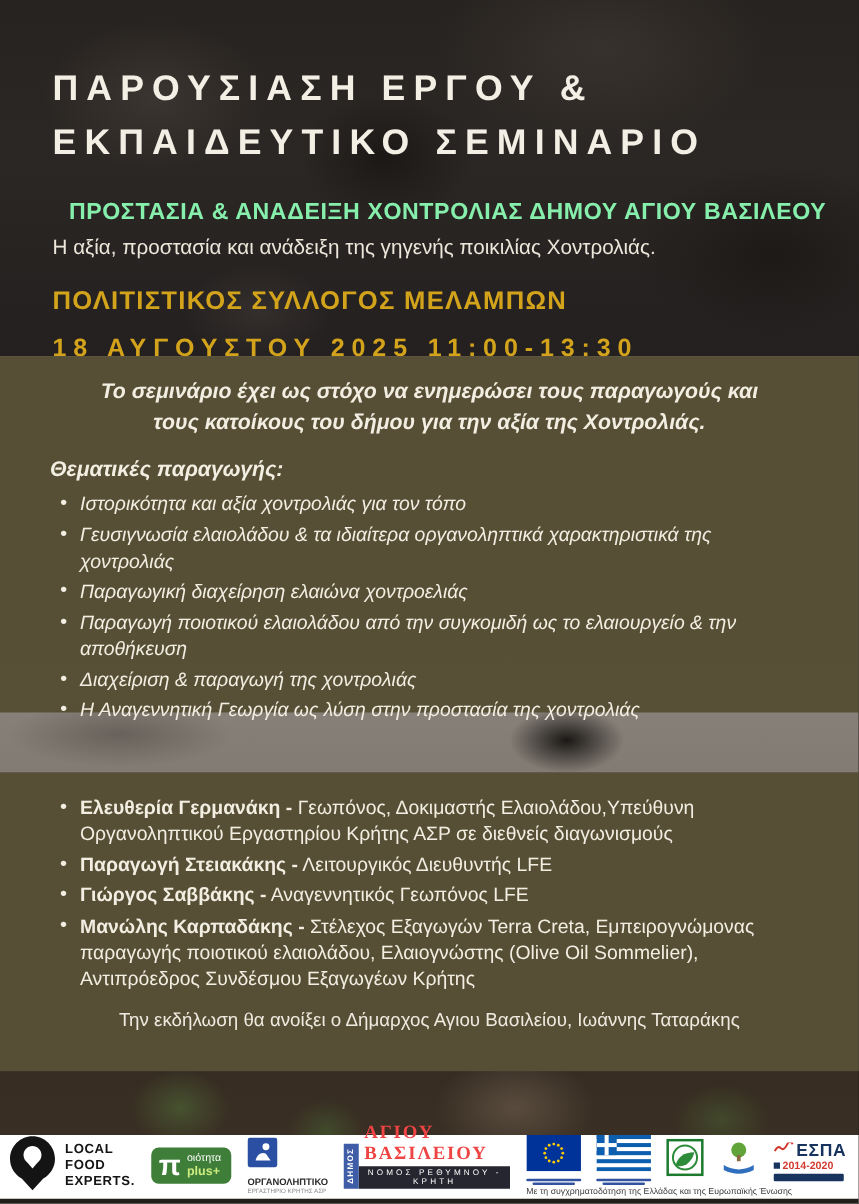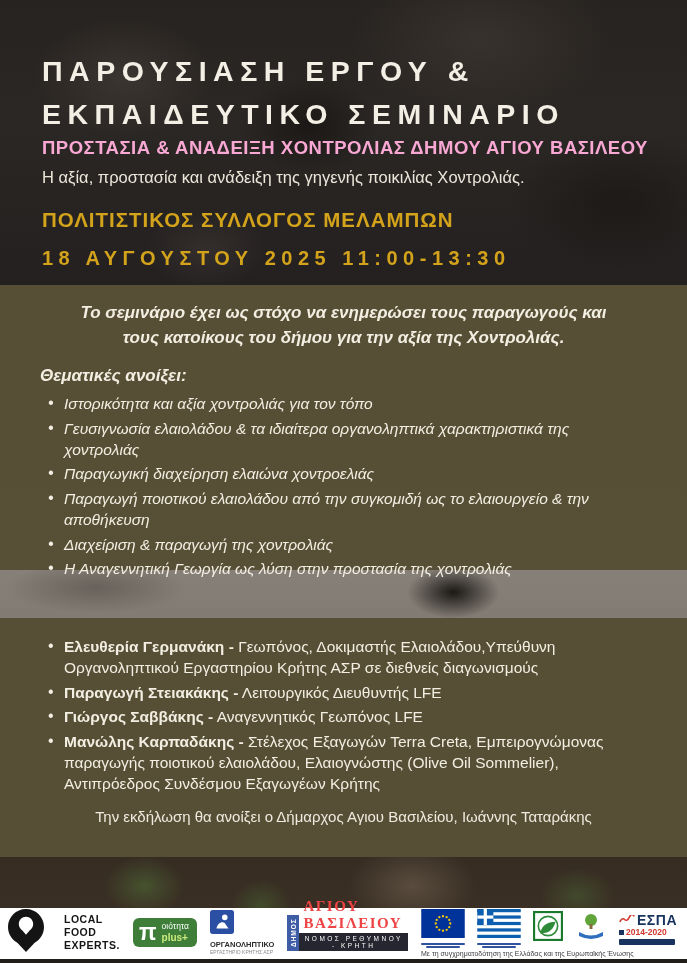--- a/index.html
+++ b/index.html
@@ -24,21 +24,21 @@
         #272320 0px, #2b2724 120px, #242020 285px,
         #6c655d 285px, #6f6860 570px,
         #868078 570px, #827b73 618px,
         #6c655d 618px, #676058 857px,
         #362c22 857px, #3a2f24 908px, #3a2f24 963px);
   }
 
   
   .head { position: absolute; top: 50px; left: 42px; right: 26px; color: #f3efe5; }
   .title { font-size: 28.5px; font-weight: 700; letter-spacing: 6.5px; line-height: 1.5; color: #f3efe5; }
-  .subtitle { margin-top: 1px; font-size: 18.5px; font-weight: 700; letter-spacing: .5px; color: #f9a8d4; }
+  .subtitle { margin-top: 22px; font-size: 18.5px; font-weight: 700; letter-spacing: .5px; color: #86efac; text-align: right; }
   .tagline { margin-top: 9px; font-size: 16.5px; font-weight: 400; color: #ece7da; }
   .organizer { margin-top: 21px; font-size: 20.5px; font-weight: 700; letter-spacing: 1px; color: #d3a31b; }
   .datetime { margin-top: 15px; font-size: 20px; font-weight: 700; letter-spacing: 5.5px; color: #d3a31b; }
 
   
   .panel { position: absolute; left: 0; right: 0; background: rgba(84,76,48,.88); color: #f2eee2; }
   .panel-seminar { top: 285px; height: 285px; padding: 16px 40px 0; font-style: italic; }
   .panel-speakers { top: 618px; height: 239px; padding: 14px 40px 0; }
 
   .intro { text-align: center; font-size: 17px; font-weight: 700; line-height: 1.45; padding: 0 28px; }
@@ -46,21 +46,21 @@
   ul.blist { list-style: none; margin: 7px 0 0; padding: 0 0 0 24px; }
   ul.blist li { position: relative; font-size: 15.5px; line-height: 1.38; margin-bottom: 3px; }
   ul.blist li::before { content: "•"; position: absolute; left: -16px; top: -1px; font-size: 16px; }
   .sp-name { font-weight: 700; }
   .closing-note { margin-top: 13px; text-align: center; font-size: 15px; color: #efeadf; }
 
   
   .footer { position: absolute; top: 908px; height: 55px; left: 0; right: 0; background: #fff;
     border-bottom: 4px solid #211d18; display: flex; align-items: center; gap: 13px; padding: 2px 8px 4px; }
 
-  .logo-lfe { display: flex; align-items: center; gap: 20px; }
+  .logo-lfe { display: flex; align-items: center; gap: 8px; }
   .lfe-text { font-size: 10.5px; font-weight: 800; line-height: 1.25; letter-spacing: .5px; color: #151515; }
 
   .logo-pi { display: flex; align-items: center; gap: 5px; background: #3e7e39; border-radius: 6px; padding: 3px 8px 3px 6px; }
   .pi-sym { color: #fff; font-size: 23px; font-weight: 700; line-height: 1; }
   .pi-col { display: flex; flex-direction: column; line-height: 1.1; }
   .pi-word { color: #fff; font-size: 8.5px; }
   .pi-plus { color: #cdeb7e; font-size: 10px; font-weight: 700; }
 
   .logo-lab { display: flex; flex-direction: column; align-items: flex-start; }
   .lab-t1 { font-size: 7.5px; font-weight: 700; color: #2b2b2b; margin-top: 2px; }
@@ -101,21 +101,21 @@
       <span>ΕΚΠΑΙΔΕΥΤΙΚΟ ΣΕΜΙΝΑΡΙΟ</span>
     </div>
     <div class="subtitle">ΠΡΟΣΤΑΣΙΑ &amp; ΑΝΑΔΕΙΞΗ ΧΟΝΤΡΟΛΙΑΣ ΔΗΜΟΥ ΑΓΙΟΥ ΒΑΣΙΛΕΟΥ</div>
     <div class="tagline">Η αξία, προστασία και ανάδειξη της γηγενής ποικιλίας Χοντρολιάς.</div>
     <div class="organizer">ΠΟΛΙΤΙΣΤΙΚΟΣ ΣΥΛΛΟΓΟΣ ΜΕΛΑΜΠΩΝ</div>
     <div class="datetime">18 ΑΥΓΟΥΣΤΟΥ 2025 11:00-13:30</div>
   </div>
 
   <div class="panel panel-seminar">
     <div class="intro">Το σεμινάριο έχει ως στόχο να ενημερώσει τους παραγωγούς και τους κατοίκους του δήμου για την αξία της Χοντρολιάς.</div>
-    <div class="sec-head">Θεματικές ανοίξει:</div>
+    <div class="sec-head">Θεματικές παραγωγής:</div>
     <ul class="blist">
       <li>Ιστορικότητα και αξία χοντρολιάς για τον τόπο</li>
       <li>Γευσιγνωσία ελαιολάδου &amp; τα ιδιαίτερα οργανοληπτικά χαρακτηριστικά της χοντρολιάς</li>
       <li>Παραγωγική διαχείρηση ελαιώνα χοντροελιάς</li>
       <li>Παραγωγή ποιοτικού ελαιολάδου από την συγκομιδή ως το ελαιουργείο &amp; την αποθήκευση</li>
       <li>Διαχείριση &amp; παραγωγή της χοντρολιάς</li>
       <li>Η Αναγεννητική Γεωργία ως λύση στην προστασία της χοντρολιάς</li>
     </ul>
   </div>
 

